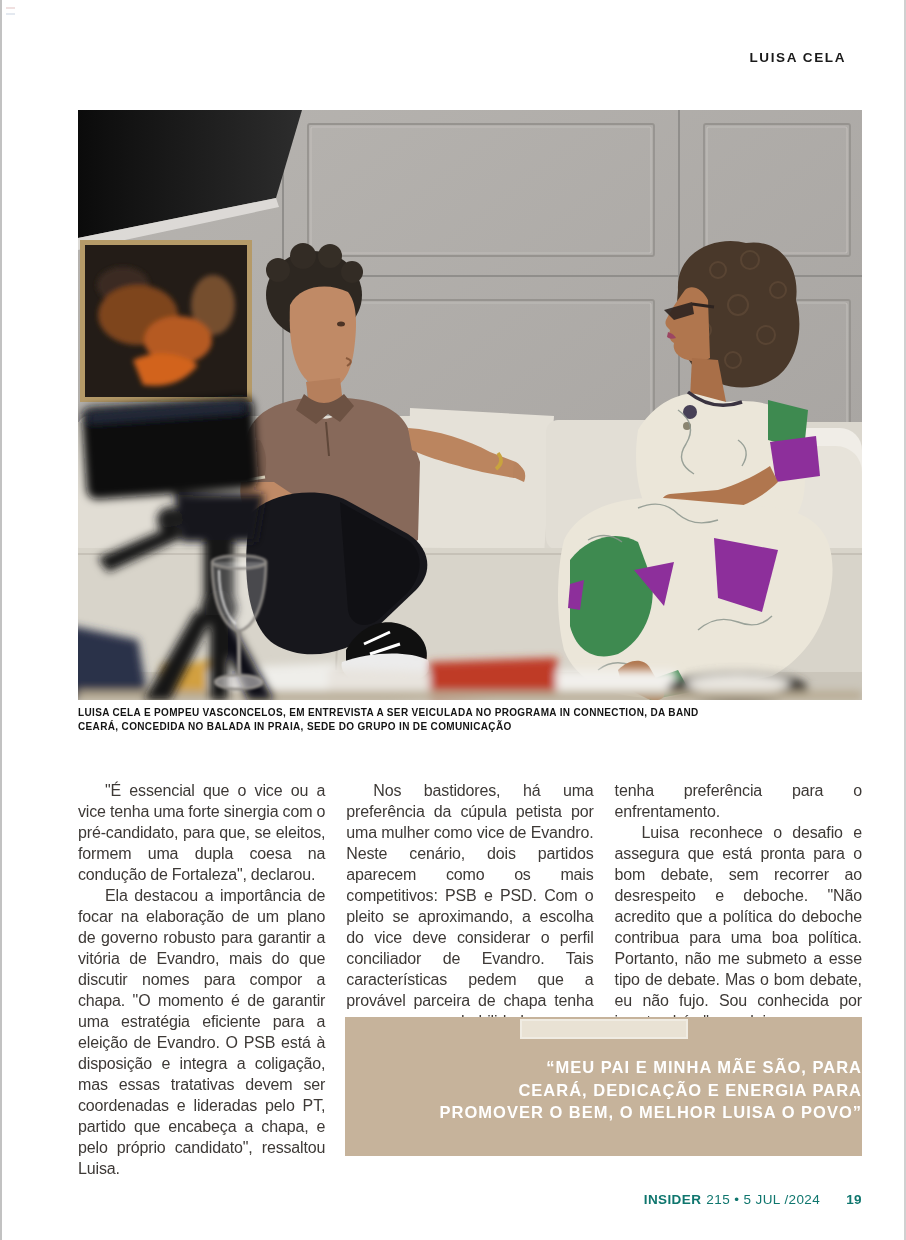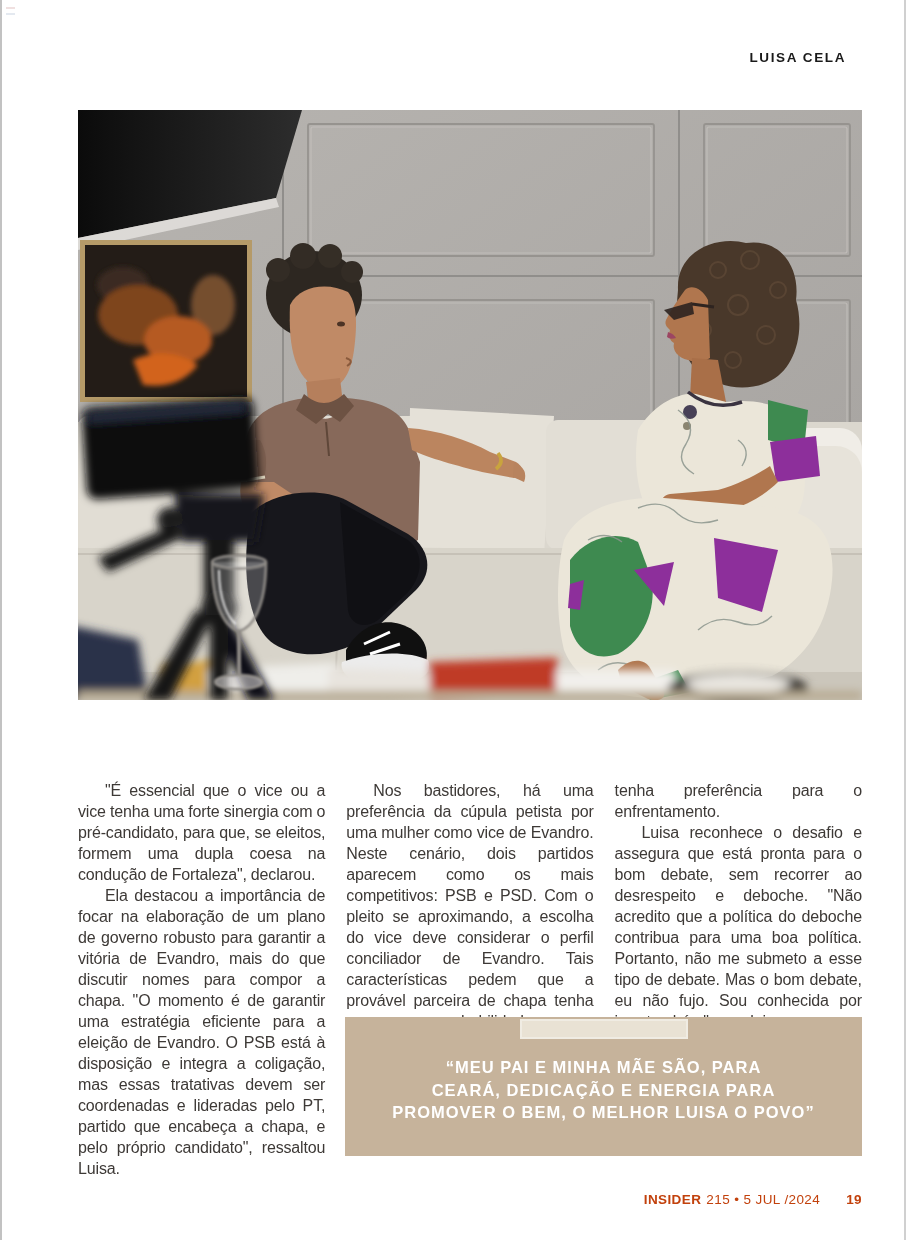--- a/index.html
+++ b/index.html
@@ -58,28 +58,28 @@
   .quote-box{
     position:absolute;left:345px;top:1017px;width:517px;height:139px;
     background:var(--quote-bg,#c6b39b);
   }
   .quote-tab{
     width:168px;height:20px;margin:2px auto 0 auto;
     background:var(--quote-tab,#e9e2d4);
     box-shadow:inset 0 0 0 2px rgba(255,255,255,.35);
   }
   .quote-lines{
-    margin-top:17px;text-align:center;
+    margin-top:17px;text-align:right;
     font-weight:bold;font-size:16.5px;line-height:22.5px;
     letter-spacing:1px;color:var(--quote-text,#ffffff);
   }
 
   .page-footer{
     position:absolute;right:44px;top:1192px;
-    font-size:13.5px;color:#c2410c;letter-spacing:.4px;
+    font-size:13.5px;color:#0f766e;letter-spacing:.4px;
     display:flex;align-items:baseline;
   }
   .page-footer .mag{font-weight:bold;margin-right:5px;}
   .page-footer .pagenum{font-weight:bold;margin-left:26px;}
 </style>
 </head>
 <body>
 
 <div class="page">
 
@@ -265,20 +265,24 @@
       <g filter="url(#blur1)" stroke="#8f8b86" fill="none">
         <path d="M134,452 C134,498 148,518 161,521 C174,518 188,498 188,452" stroke-width="2.5" fill="rgba(252,252,250,0.22)"></path>
         <ellipse cx="161" cy="452" rx="27" ry="6.5" stroke-width="2.5" fill="rgba(255,255,255,0.18)"></ellipse>
         <line x1="161" y1="521" x2="161" y2="566" stroke-width="4"></line>
         <ellipse cx="161" cy="572" rx="24" ry="7" stroke-width="2.5" fill="rgba(225,223,220,0.55)"></ellipse>
         <path d="M141,460 C141,490 150,508 158,514" stroke="#ffffff" stroke-width="2" opacity=".8"></path>
       </g>
     </svg>
   </div>
 
+  <div class="photo-caption">
+    <span>LUISA CELA E POMPEU VASCONCELOS, EM ENTREVISTA A SER VEICULADA NO PROGRAMA IN CONNECTION, DA BAND</span><br>
+    <span>CEARÁ, CONCEDIDA NO BALADA IN PRAIA, SEDE DO GRUPO IN DE COMUNICAÇÃO</span>
+  </div>
 
   <div class="columns" lang="pt-BR">
     <div class="col">
       <p class="indent">"É essencial que o vice ou a vice tenha uma forte sinergia com o pré-candidato, para que, se eleitos, formem uma dupla coesa na condução de Fortaleza", declarou.</p>
       <p class="indent">Ela destacou a importância de focar na elaboração de um plano de governo robusto para garantir a vitória de Evandro, mais do que discutir nomes para compor a chapa. "O momento é de garantir uma estratégia eficiente para a eleição de Evandro. O PSB está à disposição e integra a coligação, mas essas tratativas devem ser coordenadas e lideradas pelo PT, partido que encabeça a chapa, e pelo próprio candidato", ressaltou Luisa.</p>
     </div>
     <div class="col">
       <p class="indent">Nos bastidores, há uma preferência da cúpula petista por uma mulher como vice de Evandro. Neste cenário, dois partidos aparecem como os mais competitivos: PSB e PSD. Com o pleito se aproximando, a escolha do vice deve considerar o perfil conciliador de Evandro. Tais características pedem que a provável parceira de chapa tenha as mesmas habilidades, mas também</p>
     </div>
     <div class="col">

